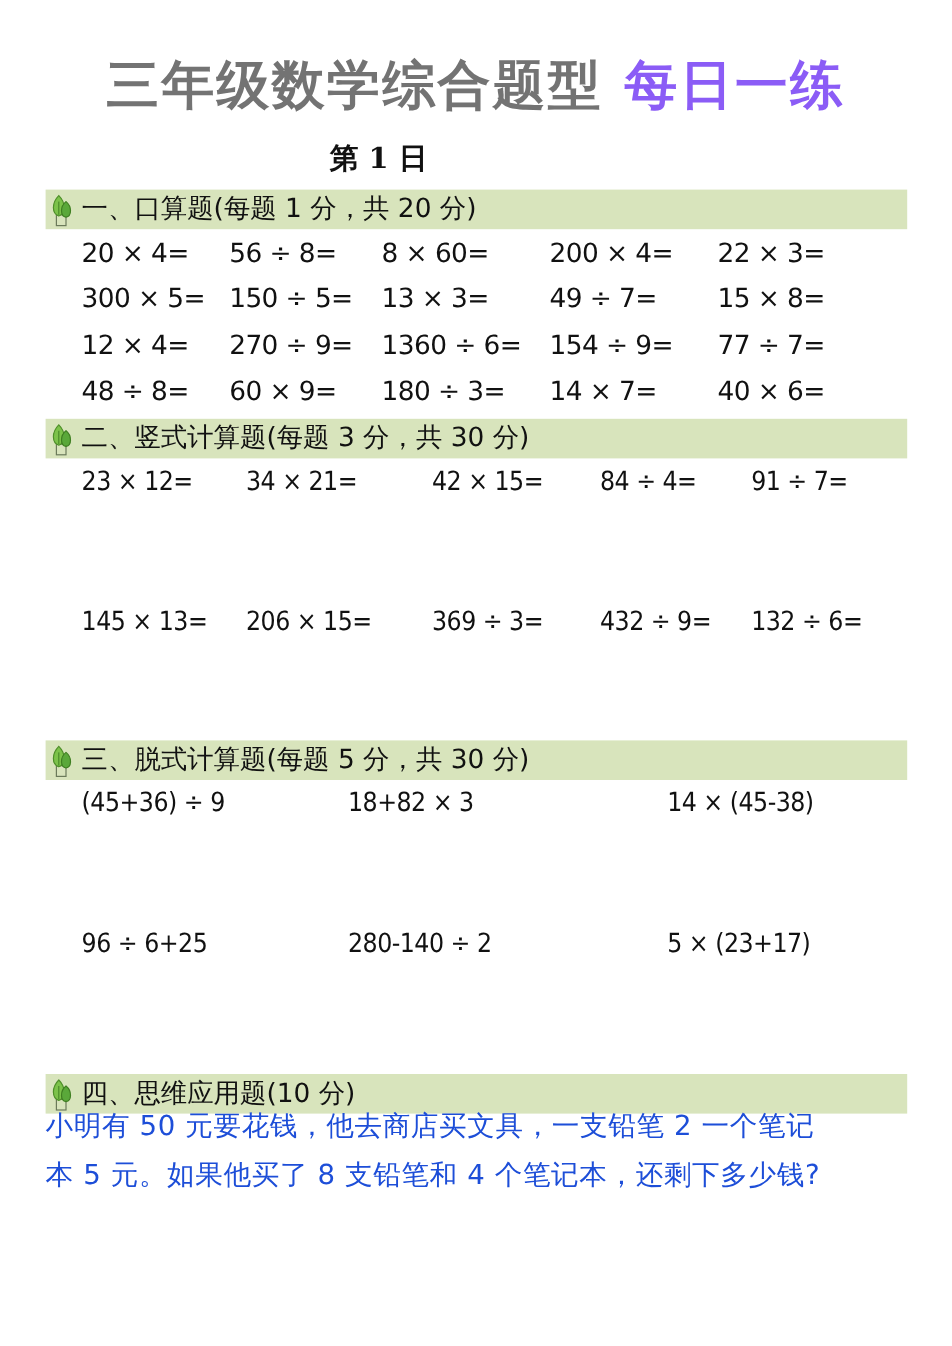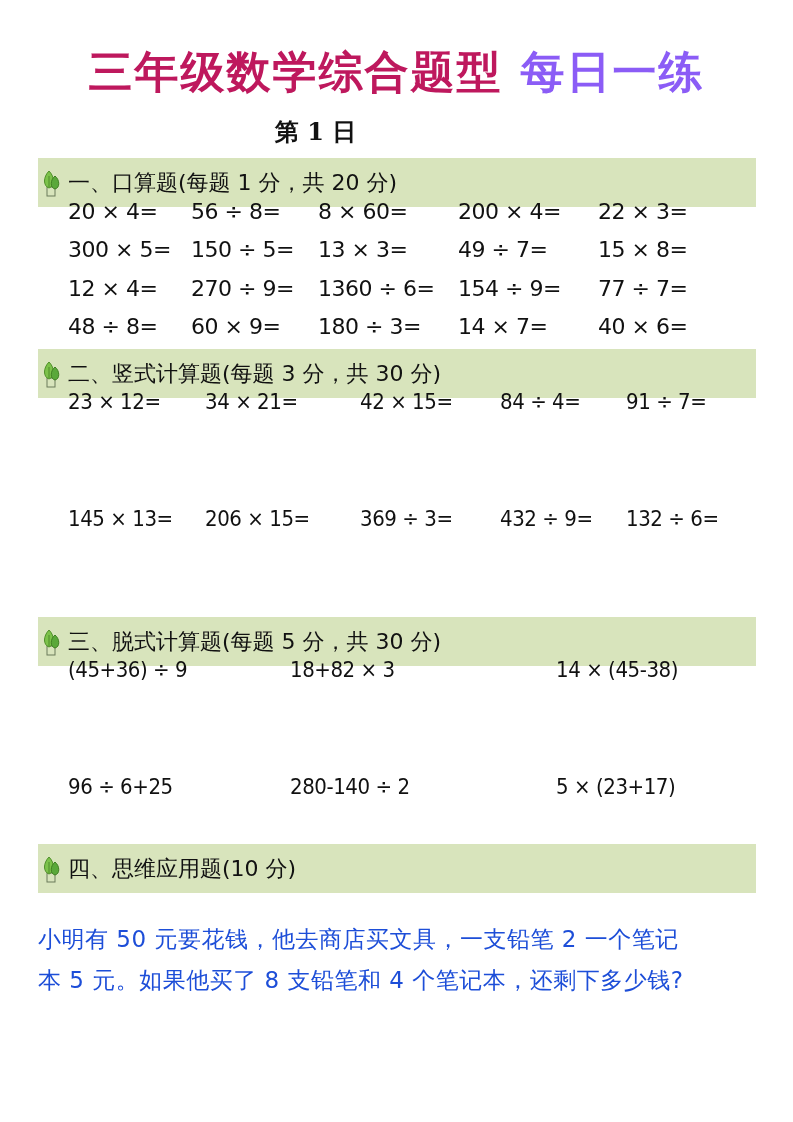--- a/index.html
+++ b/index.html
@@ -1,26 +1,26 @@
 <!DOCTYPE html>
 <html><head>
 <meta charset="utf-8">
 <style>
   html, body { margin: 0; padding: 0; background: #ffffff; }
   body { width: 793px; height: 1122px; position: relative; overflow: hidden;
          font-family: "DejaVu Sans", "Liberation Sans", sans-serif; color: #111; }
   .title { position: absolute; top: 42px; left: 0; width: 793px; text-align: center;
            font-family: "DejaVu Serif", "Liberation Serif", serif; font-weight: bold;
            font-size: 44px; letter-spacing: 2px; line-height: 60px; }
-  .title .main { color: #be185d; }
+  .title .main { color: #737373; }
   .title .accent { color: #8b5cf6; margin-left: 18px; }
   .day { position: absolute; top: 114px; left: 0; width: 631px; text-align: center;
          font-family: "DejaVu Serif", "Liberation Serif", serif; font-weight: bold;
          font-size: 24px; line-height: 36px; }
-  .sec-head { position: absolute; left: 38px; width: 718px; height: 49px;
+  .sec-head { position: absolute; left: 38px; width: 718px; height: 33px;
               background: #d8e4bc; display: flex; align-items: center; }
   .sec-head .icon { width: 26px; height: 30px; margin-left: 2px; }
   .sec-head .label { font-size: 22px; line-height: 33px; color: #111; margin-left: 2px; }
   .eq { position: absolute; font-size: 22px; line-height: 30px; color: #111; white-space: nowrap; letter-spacing: -0.5px; }
   .eq.narrow { transform: scaleX(0.9); transform-origin: left center; }
   .para { position: absolute; left: 38px; width: 724px; font-size: 23px; line-height: 38px; color: #1d4ed8; letter-spacing: 0.5px; }
 </style>
 </head>
 <body>
 
@@ -101,20 +101,20 @@
 <div>
   <span class="eq narrow" style="left:68px;top:655px">(45+36) ÷ 9</span>
   <span class="eq narrow" style="left:290px;top:655px">18+82 × 3</span>
   <span class="eq narrow" style="left:556px;top:655px">14 × (45-38)</span>
 
   <span class="eq narrow" style="left:68px;top:772px">96 ÷ 6+25</span>
   <span class="eq narrow" style="left:290px;top:772px">280-140 ÷ 2</span>
   <span class="eq narrow" style="left:556px;top:772px">5 × (23+17)</span>
 </div>
 
-<div class="sec-head" style="top:844px;">
+<div class="sec-head" style="top:895px;">
   <svg class="icon">
       <use href="#tree"></use>
     </svg>
   <span class="label">四、思维应用题(10 分)</span>
 </div>
 <div class="para" style="top:920px">小明有 50 元要花钱，他去商店买文具，一支铅笔 2 一个笔记</div>
 <div class="para" style="top:961px">本 5 元。如果他买了 8 支铅笔和 4 个笔记本，还剩下多少钱?</div>
 
 </body></html>

